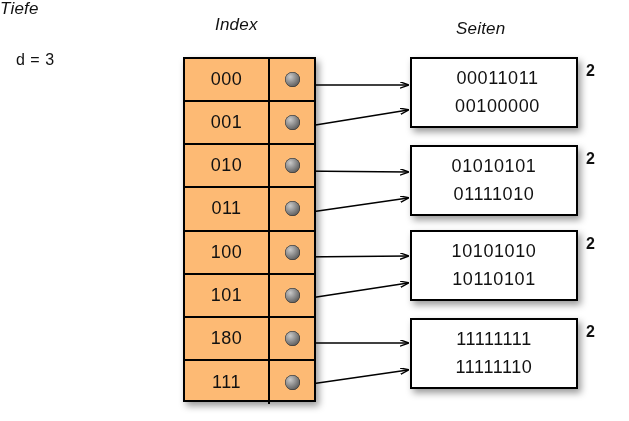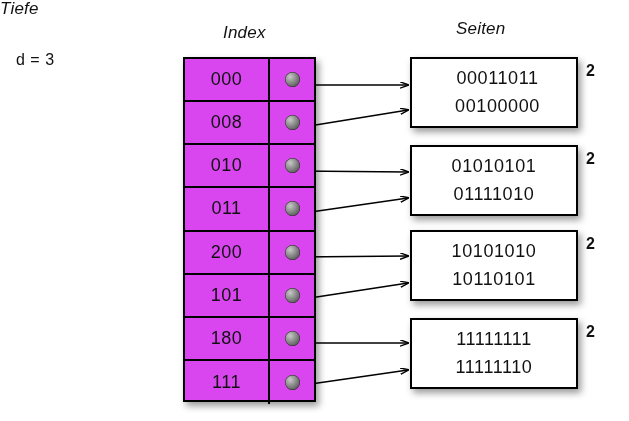--- a/index.html
+++ b/index.html
@@ -31,33 +31,33 @@
     font-size: 17px;
     font-weight: 500;
     letter-spacing: 0.2px;
   }
   #depth-value {
     left: 16px; top: 52px;
     font-size: 16px;
     font-style: normal;
     letter-spacing: 0.5px;
   }
-  #index-header { left: 215px; top: 24px; margin-left: 8px; }
+  #index-header { left: 215px; top: 16px; }
   #seiten-header { left: 456px; top: 12px; margin-top: 8px; }
 
   
   #index-table {
     position: absolute;
     left: 183px;
     top: 57px;
     width: 133px;
     height: 345px;
     border: 2.5px solid #000;
     box-sizing: border-box;
-    background: #d946ef;
+    background: #fdba74;
     box-shadow: 3px 4px 7px rgba(0,0,0,0.40);
   }
   .idx-row {
     position: relative;
     height: 43.125px;
     box-sizing: border-box;
     border-bottom: 2.5px solid #000;
     display: flex;
     align-items: center;
   }
@@ -158,42 +158,42 @@
   <div id="index-table">
 
     <div class="idx-row">
       <div class="idx-key">000</div>
       <div class="idx-ptr">
         <span class="bullet"></span>
       </div>
     </div>
 
     <div class="idx-row">
-      <div class="idx-key">008</div>
+      <div class="idx-key">001</div>
       <div class="idx-ptr">
         <span class="bullet"></span>
       </div>
     </div>
 
     <div class="idx-row">
       <div class="idx-key">010</div>
       <div class="idx-ptr">
         <span class="bullet"></span>
       </div>
     </div>
 
     <div class="idx-row">
       <div class="idx-key">011</div>
       <div class="idx-ptr">
         <span class="bullet"></span>
       </div>
     </div>
 
     <div class="idx-row">
-      <div class="idx-key">200</div>
+      <div class="idx-key">100</div>
       <div class="idx-ptr">
         <span class="bullet"></span>
       </div>
     </div>
 
     <div class="idx-row">
       <div class="idx-key">101</div>
       <div class="idx-ptr">
         <span class="bullet"></span>
       </div>

